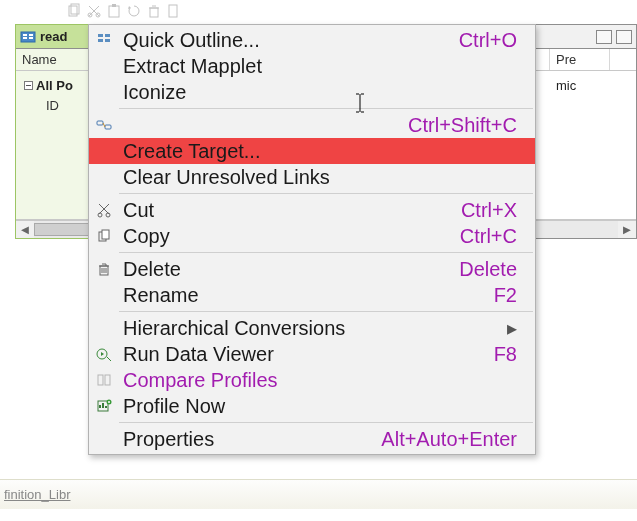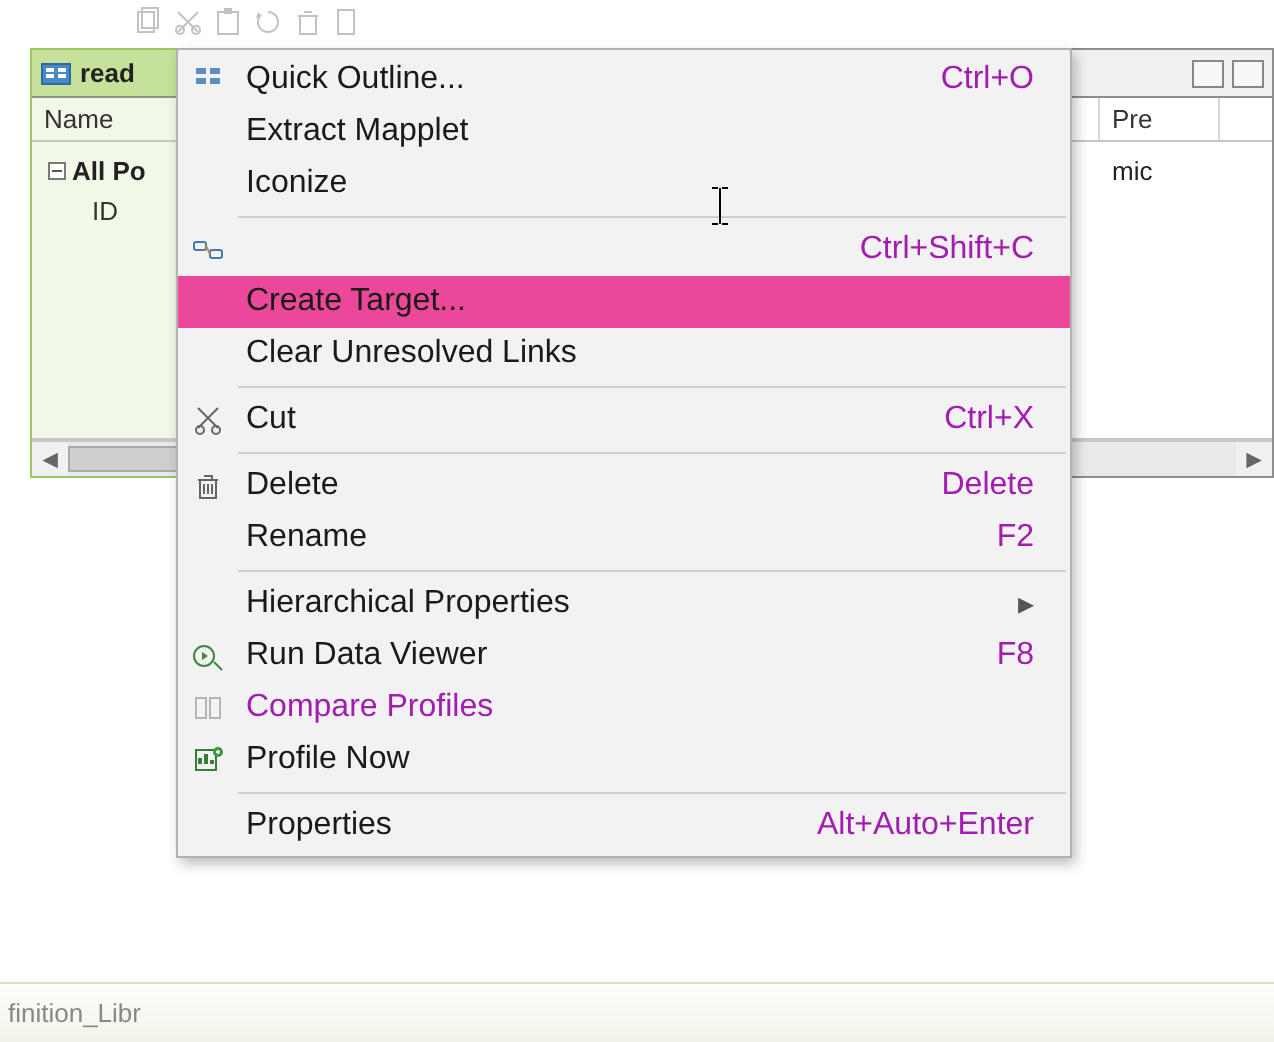--- a/index.html
+++ b/index.html
@@ -78,50 +78,51 @@
   .hscroll .arrow { width:18px;display:flex;align-items:center;justify-content:center;color:#666;}
   .hscroll .track { flex:1; background:#eaeaea; position:relative;}
   .hscroll .thumb { position:absolute; top:2px; bottom:2px; background:#cfcfcf; border:1px solid #a9a9a9;}
   
   .ctxmenu {
     position:absolute; left:88px; top:24px; width:448px;
     background:#f2f2f2;
     border:1px solid #b2b2b2;
     box-shadow: 2px 3px 6px rgba(0,0,0,0.25);
     padding:2px 0;
-    font-size:16px;
+    font-size:20px;
     color:#1a1a1a;
   }
   .ctxmenu .item {
     display:flex; align-items:center;
     height:26px;
     padding-right:18px;
   }
-  .ctxmenu .item.sel { background:#ec4899; }
+  .ctxmenu .item.sel { background:#ef4444; }
   .ctxmenu .item.disabled { color:#a21caf; }
   .ctxmenu .gutter { width:30px; display:flex; align-items:center; justify-content:center; }
   .ctxmenu .label { flex:1; padding-left:4px; }
   .ctxmenu .accel { margin-left:auto; color:#a21caf; }
   .ctxmenu .sep { height:1px; margin:3px 2px 3px 30px; background:#cfcfcf; }
   .ctxmenu .subarrow { width:10px; text-align:right; color:#555;}
   
   .ic { width:16px; height:16px; display:inline-block; }
   
   .caret {
     position:absolute; left:354px; top:92px; width:12px;height:22px;
     pointer-events:none;
   }
   
   .bottom-strip{
-    position:absolute; left:0; right:0; bottom:0; height:30px;
+    position:absolute; left:0; right:0; bottom:12px; height:30px;
     color:#888; font-size:13px;
     display:flex; align-items:center;
     padding-left:4px;
     background:linear-gradient(#fdfdfc,#f3f2e9);
     border-top:1px solid #dedecb;
+    text-decoration:underline;
   }
   svg { display:block; }
 </style>
 </head>
 <body>
 
 <div class="top-toolbar">
   <span class="tb-icon">
       <svg viewBox="0 0 16 16">
         <rect x="3" y="3" width="8" height="10" fill="none" stroke="#c2c2c2"></rect>
@@ -286,20 +287,32 @@
           <svg viewBox="0 0 16 16">
             <path d="M3 2 L13 12 M13 2 L3 12" stroke="#666" fill="none"></path>
             <circle cx="4" cy="13" r="2" fill="none" stroke="#666"></circle>
             <circle cx="12" cy="13" r="2" fill="none" stroke="#666"></circle>
           </svg>
         </span>
       </span>
       <span class="label">Cut</span>
       <span class="accel">Ctrl+X</span>
     </div>
+    <div class="item">
+      <span class="gutter">
+        <span class="ic">
+          <svg viewBox="0 0 16 16">
+            <rect x="3" y="4" width="7" height="9" fill="none" stroke="#666"></rect>
+            <rect x="6" y="2" width="7" height="9" fill="#fff" stroke="#666"></rect>
+          </svg>
+        </span>
+      </span>
+      <span class="label">Copy</span>
+      <span class="accel">Ctrl+C</span>
+    </div>
     <div class="sep"></div>
     <div class="item">
       <span class="gutter">
         <span class="ic">
           <svg viewBox="0 0 16 16">
             <rect x="4" y="5" width="8" height="9" fill="none" stroke="#666"></rect>
             <path d="M3 5 h10 M6 3 h4 v2" stroke="#666" fill="none"></path>
             <path d="M6 7 v5 M8 7 v5 M10 7 v5" stroke="#666"></path>
           </svg>
         </span>
@@ -308,21 +321,21 @@
       <span class="accel">Delete</span>
     </div>
     <div class="item">
       <span class="gutter"></span>
       <span class="label">Rename</span>
       <span class="accel">F2</span>
     </div>
     <div class="sep"></div>
     <div class="item">
       <span class="gutter"></span>
-      <span class="label">Hierarchical Properties</span>
+      <span class="label">Hierarchical Conversions</span>
       <span class="subarrow">▸</span>
     </div>
     <div class="item">
       <span class="gutter">
         <span class="ic">
           <svg viewBox="0 0 16 16">
             <circle cx="6" cy="8" r="5" fill="none" stroke="#3a8a3a"></circle>
             <path d="M11 11 l4 4" stroke="#3a8a3a"></path>
             <path d="M5 6 l3 2 l-3 2 z" fill="#3a8a3a"></path>
           </svg>

